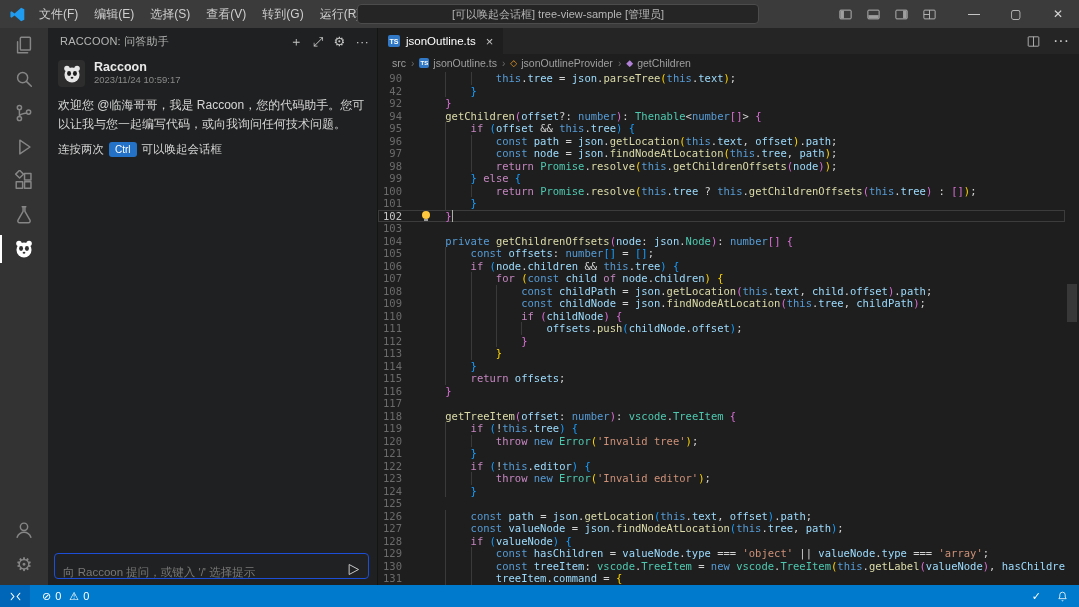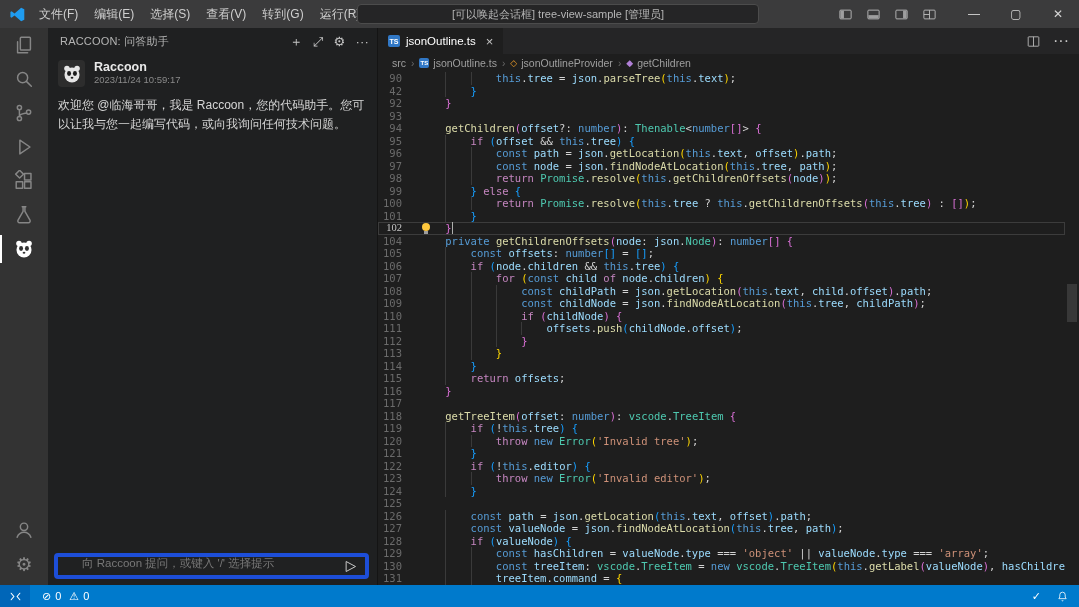--- a/index.html
+++ b/index.html
@@ -42,22 +42,22 @@
   .avatar svg{width:22px;height:22px;}
   .msg-author{margin-left:36px;color:#e9e9e9;font-size:12.5px;font-weight:bold;line-height:14px;}
   .msg-time{margin-left:36px;color:#8a8a8a;font-size:9.5px;line-height:12px;}
   .msg-body{margin-top:10px;color:#d6d6d6;font-size:12px;line-height:1.55;}
   .msg-hint{margin-top:9px;color:#d6d6d6;font-size:11.5px;display:flex;align-items:center;gap:5px;}
   .key-chip{background:#2472c8;color:#fff;font-size:10px;padding:1px 6px;border-radius:3px;line-height:13px;}
   .quickstart{margin-top:12px;height:26px;background:#2d4a6b;border-radius:3px;display:flex;
     align-items:center;padding:0 9px;color:#eaeaea;font-size:12px;gap:6px;}
   .quickstart .qs-spacer{flex:1;}
   .qs-arrow{color:#dcdcdc;font-size:13px;}
-  .chat-inputbar{position:absolute;left:6px;right:8px;bottom:6px;height:26px;border:4px solid #1d4ed8;
-    border-radius:4px;display:flex;align-items:flex-start;padding:0 6px 0 24px;background:#202122;}
+  .chat-inputbar{position:absolute;left:6px;right:8px;bottom:6px;height:26px;border:1px solid #1d4ed8;
+    border-radius:4px;display:flex;align-items:flex-end;padding:0 6px 0 8px;background:#202122;}
   .chat-input{flex:1;background:transparent;border:none;outline:none;color:#cccccc;font-size:11.5px;
     font-family:inherit;}
   .chat-input::placeholder{color:#787878;}
   .send-btn{width:18px;height:18px;display:flex;align-items:center;justify-content:center;color:#c8c8c8;}
   .send-btn svg{width:15px;height:15px;}
   
   .editor{position:absolute;left:378px;top:28px;right:0;bottom:22px;background:#1e1e1e;}
   .tabs{position:absolute;top:0;left:0;right:0;height:26px;background:#252526;display:flex;align-items:stretch;}
   .tab{display:flex;align-items:center;gap:6px;padding:0 10px;background:#1e1e1e;color:#ffffff;
     font-size:11.5px;border-right:1px solid #252526;}
@@ -73,21 +73,21 @@
   .bc-chip{width:10px;height:10px;background:#3178c6;color:#fff;border-radius:2px;font-size:6px;
     font-weight:bold;display:flex;align-items:center;justify-content:center;}
   .sym-class{color:#ee9d28;font-size:9px;}
   .sym-method{color:#b180d7;font-size:9px;}
   
   .code{position:absolute;top:44px;bottom:0;left:0;right:14px;overflow:hidden;
     font-family:"DejaVu Sans Mono","Liberation Mono",monospace;font-size:10.5px;line-height:12.5px;}
   .cl{display:flex;height:12.5px;white-space:pre;position:relative;}
   .cl.active{box-shadow:inset 0 0 0 1px #3c3c3c;}
   .ln{flex:0 0 42px;text-align:right;padding-right:18px;color:#6b6b6b;}
-  .cl.active .ln{color:#c6c6c6;font-family:Liberation Serif, serif;}
+  .cl.active .ln{color:#c6c6c6;}
   .ct{position:relative;flex:1;white-space:pre;color:#d4d4d4;}
   .g{position:absolute;top:0;bottom:0;width:1px;background:#3a3a3a;}
   .caret{position:absolute;top:0;width:1.5px;height:12px;background:#aeafad;}
   .bulb{position:absolute;left:2px;top:1px;width:8px;height:8px;border-radius:50%;background:#ffc83d;}
   .bulb::after{content:'';position:absolute;left:2px;top:8px;width:4px;height:2.5px;background:#9d9d9d;}
   .tk-str{color:#ce9178}.tk-ctrl{color:#c586c0}.tk-kw{color:#569cd6}.tk-type{color:#4ec9b0}.tk-fn{color:#dcdcaa}.tk-var{color:#9cdcfe}.tk-p{color:#d4d4d4}
   .vscroll{position:absolute;top:44px;right:0;bottom:0;width:14px;}
   .vthumb{position:absolute;left:2px;width:10px;top:212px;height:38px;background:#4e4e4e;opacity:.55;}
   
   .statusbar{position:absolute;left:0;right:0;bottom:0;height:22px;background:#007acc;color:#ffffff;
@@ -228,20 +228,25 @@
           <circle cx="17.5" cy="6" r="3" fill="#e6e6e6"></circle>
         <circle cx="12" cy="13" r="8.2" fill="#e6e6e6"></circle>
         <ellipse cx="8.8" cy="11.5" rx="2.2" ry="2.7" fill="#1c1c1c"></ellipse>
         <ellipse cx="15.2" cy="11.5" rx="2.2" ry="2.7" fill="#1c1c1c"></ellipse>
         <ellipse cx="12" cy="16.2" rx="1.5" ry="1.1" fill="#1c1c1c"></ellipse>
       </svg>
     </div>
     <div class="msg-author">Raccoon</div>
     <div class="msg-time">2023/11/24 10:59:17</div>
     <div class="msg-body">欢迎您 @临海哥哥，我是 Raccoon，您的代码助手。您可以让我与您一起编写代码，或向我询问任何技术问题。</div>
+    <div class="msg-hint">
+      <span>连按两次</span>
+      <span class="key-chip">Ctrl</span>
+      <span>可以唤起会话框</span>
+    </div>
   </div>
 
   <div class="chat-inputbar">
     <input class="chat-input" placeholder="向 Raccoon 提问，或键入 '/' 选择提示" style="">
     <span class="send-btn">
       <svg viewBox="0 0 24 24">
           <path d="M5 4l15 8-15 8V4z" fill="none" stroke="currentColor" stroke-width="1.6" stroke-linejoin="round"></path>
         </svg>
     </span>
   </div>
@@ -279,30 +284,30 @@
       <span class="bc-sep">›</span>
       <span class="bc-item">
         <span class="sym-method">◆</span>
         <span>getChildren</span>
       </span>
     </div>
   <div class="code">
       <div class="cl"><span class="ln">90</span><span class="ct"><i class="g" style="left:4ch"></i><i class="g" style="left:8ch"></i><span class="tk-p">            </span><span class="tk-kw">this</span><span class="tk-p">.</span><span class="tk-var">tree</span><span class="tk-p"> = </span><span class="tk-var">json</span><span class="tk-p">.</span><span class="tk-fn">parseTree</span><span style="color:#ffd700">(</span><span class="tk-kw">this</span><span class="tk-p">.</span><span class="tk-var">text</span><span style="color:#ffd700">)</span><span class="tk-p">;</span></span></div>
       <div class="cl"><span class="ln">42</span><span class="ct"><i class="g" style="left:4ch"></i><span class="tk-p">        </span><span style="color:#179fff">}</span></span></div>
       <div class="cl"><span class="ln">92</span><span class="ct"><span class="tk-p">    </span><span style="color:#da70d6">}</span></span></div>
-      <div class="cl"><span class="ln">93</span><span class="ct"></span></div>
       <div class="cl"><span class="ln">94</span><span class="ct"><span class="tk-p">    </span><span class="tk-fn">getChildren</span><span style="color:#da70d6">(</span><span class="tk-var">offset</span><span class="tk-p">?: </span><span class="tk-kw">number</span><span style="color:#da70d6">)</span><span class="tk-p">: </span><span class="tk-type">Thenable</span><span class="tk-p">&lt;</span><span class="tk-kw">number</span><span style="color:#da70d6">[</span><span style="color:#da70d6">]</span><span class="tk-p">&gt; </span><span style="color:#da70d6">{</span></span></div>
       <div class="cl"><span class="ln">95</span><span class="ct"><i class="g" style="left:4ch"></i><span class="tk-p">        </span><span class="tk-ctrl">if</span><span class="tk-p"> </span><span style="color:#179fff">(</span><span class="tk-var">offset</span><span class="tk-p"> &amp;&amp; </span><span class="tk-kw">this</span><span class="tk-p">.</span><span class="tk-var">tree</span><span style="color:#179fff">)</span><span class="tk-p"> </span><span style="color:#179fff">{</span></span></div>
       <div class="cl"><span class="ln">96</span><span class="ct"><i class="g" style="left:4ch"></i><i class="g" style="left:8ch"></i><span class="tk-p">            </span><span class="tk-kw">const</span><span class="tk-p"> </span><span class="tk-var">path</span><span class="tk-p"> = </span><span class="tk-var">json</span><span class="tk-p">.</span><span class="tk-fn">getLocation</span><span style="color:#ffd700">(</span><span class="tk-kw">this</span><span class="tk-p">.</span><span class="tk-var">text</span><span class="tk-p">, </span><span class="tk-var">offset</span><span style="color:#ffd700">)</span><span class="tk-p">.</span><span class="tk-var">path</span><span class="tk-p">;</span></span></div>
       <div class="cl"><span class="ln">97</span><span class="ct"><i class="g" style="left:4ch"></i><i class="g" style="left:8ch"></i><span class="tk-p">            </span><span class="tk-kw">const</span><span class="tk-p"> </span><span class="tk-var">node</span><span class="tk-p"> = </span><span class="tk-var">json</span><span class="tk-p">.</span><span class="tk-fn">findNodeAtLocation</span><span style="color:#ffd700">(</span><span class="tk-kw">this</span><span class="tk-p">.</span><span class="tk-var">tree</span><span class="tk-p">, </span><span class="tk-var">path</span><span style="color:#ffd700">)</span><span class="tk-p">;</span></span></div>
       <div class="cl"><span class="ln">98</span><span class="ct"><i class="g" style="left:4ch"></i><i class="g" style="left:8ch"></i><span class="tk-p">            </span><span class="tk-ctrl">return</span><span class="tk-p"> </span><span class="tk-type">Promise</span><span class="tk-p">.</span><span class="tk-fn">resolve</span><span style="color:#ffd700">(</span><span class="tk-kw">this</span><span class="tk-p">.</span><span class="tk-fn">getChildrenOffsets</span><span style="color:#da70d6">(</span><span class="tk-var">node</span><span style="color:#da70d6">)</span><span style="color:#ffd700">)</span><span class="tk-p">;</span></span></div>
       <div class="cl"><span class="ln">99</span><span class="ct"><i class="g" style="left:4ch"></i><span class="tk-p">        </span><span style="color:#179fff">}</span><span class="tk-p"> </span><span class="tk-ctrl">else</span><span class="tk-p"> </span><span style="color:#179fff">{</span></span></div>
       <div class="cl"><span class="ln">100</span><span class="ct"><i class="g" style="left:4ch"></i><i class="g" style="left:8ch"></i><span class="tk-p">            </span><span class="tk-ctrl">return</span><span class="tk-p"> </span><span class="tk-type">Promise</span><span class="tk-p">.</span><span class="tk-fn">resolve</span><span style="color:#ffd700">(</span><span class="tk-kw">this</span><span class="tk-p">.</span><span class="tk-var">tree</span><span class="tk-p"> ? </span><span class="tk-kw">this</span><span class="tk-p">.</span><span class="tk-fn">getChildrenOffsets</span><span style="color:#da70d6">(</span><span class="tk-kw">this</span><span class="tk-p">.</span><span class="tk-var">tree</span><span style="color:#da70d6">)</span><span class="tk-p"> : </span><span style="color:#da70d6">[</span><span style="color:#da70d6">]</span><span style="color:#ffd700">)</span><span class="tk-p">;</span></span></div>
       <div class="cl"><span class="ln">101</span><span class="ct"><i class="g" style="left:4ch"></i><span class="tk-p">        </span><span style="color:#179fff">}</span></span></div>
       <div class="cl active"><span class="ln">102</span><span class="ct"><span class="tk-p">    </span><span style="color:#da70d6">}</span><i class="caret" style="left:5ch"></i><i class="bulb" style="left:2px"></i></span></div>
+      <div class="cl"><span class="ln">103</span><span class="ct"></span></div>
       <div class="cl"><span class="ln">104</span><span class="ct"><span class="tk-p">    </span><span class="tk-kw">private</span><span class="tk-p"> </span><span class="tk-fn">getChildrenOffsets</span><span style="color:#da70d6">(</span><span class="tk-var">node</span><span class="tk-p">: </span><span class="tk-var">json</span><span class="tk-p">.</span><span class="tk-type">Node</span><span style="color:#da70d6">)</span><span class="tk-p">: </span><span class="tk-kw">number</span><span style="color:#da70d6">[</span><span style="color:#da70d6">]</span><span class="tk-p"> </span><span style="color:#da70d6">{</span></span></div>
       <div class="cl"><span class="ln">105</span><span class="ct"><i class="g" style="left:4ch"></i><span class="tk-p">        </span><span class="tk-kw">const</span><span class="tk-p"> </span><span class="tk-var">offsets</span><span class="tk-p">: </span><span class="tk-kw">number</span><span style="color:#179fff">[</span><span style="color:#179fff">]</span><span class="tk-p"> = </span><span style="color:#179fff">[</span><span style="color:#179fff">]</span><span class="tk-p">;</span></span></div>
       <div class="cl"><span class="ln">106</span><span class="ct"><i class="g" style="left:4ch"></i><span class="tk-p">        </span><span class="tk-ctrl">if</span><span class="tk-p"> </span><span style="color:#179fff">(</span><span class="tk-var">node</span><span class="tk-p">.</span><span class="tk-var">children</span><span class="tk-p"> &amp;&amp; </span><span class="tk-kw">this</span><span class="tk-p">.</span><span class="tk-var">tree</span><span style="color:#179fff">)</span><span class="tk-p"> </span><span style="color:#179fff">{</span></span></div>
       <div class="cl"><span class="ln">107</span><span class="ct"><i class="g" style="left:4ch"></i><i class="g" style="left:8ch"></i><span class="tk-p">            </span><span class="tk-ctrl">for</span><span class="tk-p"> </span><span style="color:#ffd700">(</span><span class="tk-kw">const</span><span class="tk-p"> </span><span class="tk-var">child</span><span class="tk-p"> </span><span class="tk-ctrl">of</span><span class="tk-p"> </span><span class="tk-var">node</span><span class="tk-p">.</span><span class="tk-var">children</span><span style="color:#ffd700">)</span><span class="tk-p"> </span><span style="color:#ffd700">{</span></span></div>
       <div class="cl"><span class="ln">108</span><span class="ct"><i class="g" style="left:4ch"></i><i class="g" style="left:8ch"></i><i class="g" style="left:12ch"></i><span class="tk-p">                </span><span class="tk-kw">const</span><span class="tk-p"> </span><span class="tk-var">childPath</span><span class="tk-p"> = </span><span class="tk-var">json</span><span class="tk-p">.</span><span class="tk-fn">getLocation</span><span style="color:#da70d6">(</span><span class="tk-kw">this</span><span class="tk-p">.</span><span class="tk-var">text</span><span class="tk-p">, </span><span class="tk-var">child</span><span class="tk-p">.</span><span class="tk-var">offset</span><span style="color:#da70d6">)</span><span class="tk-p">.</span><span class="tk-var">path</span><span class="tk-p">;</span></span></div>
       <div class="cl"><span class="ln">109</span><span class="ct"><i class="g" style="left:4ch"></i><i class="g" style="left:8ch"></i><i class="g" style="left:12ch"></i><span class="tk-p">                </span><span class="tk-kw">const</span><span class="tk-p"> </span><span class="tk-var">childNode</span><span class="tk-p"> = </span><span class="tk-var">json</span><span class="tk-p">.</span><span class="tk-fn">findNodeAtLocation</span><span style="color:#da70d6">(</span><span class="tk-kw">this</span><span class="tk-p">.</span><span class="tk-var">tree</span><span class="tk-p">, </span><span class="tk-var">childPath</span><span style="color:#da70d6">)</span><span class="tk-p">;</span></span></div>
       <div class="cl"><span class="ln">110</span><span class="ct"><i class="g" style="left:4ch"></i><i class="g" style="left:8ch"></i><i class="g" style="left:12ch"></i><span class="tk-p">                </span><span class="tk-ctrl">if</span><span class="tk-p"> </span><span style="color:#da70d6">(</span><span class="tk-var">childNode</span><span style="color:#da70d6">)</span><span class="tk-p"> </span><span style="color:#da70d6">{</span></span></div>
       <div class="cl"><span class="ln">111</span><span class="ct"><i class="g" style="left:4ch"></i><i class="g" style="left:8ch"></i><i class="g" style="left:12ch"></i><i class="g" style="left:16ch"></i><span class="tk-p">                    </span><span class="tk-var">offsets</span><span class="tk-p">.</span><span class="tk-fn">push</span><span style="color:#179fff">(</span><span class="tk-var">childNode</span><span class="tk-p">.</span><span class="tk-var">offset</span><span style="color:#179fff">)</span><span class="tk-p">;</span></span></div>
       <div class="cl"><span class="ln">112</span><span class="ct"><i class="g" style="left:4ch"></i><i class="g" style="left:8ch"></i><i class="g" style="left:12ch"></i><span class="tk-p">                </span><span style="color:#da70d6">}</span></span></div>
       <div class="cl"><span class="ln">113</span><span class="ct"><i class="g" style="left:4ch"></i><i class="g" style="left:8ch"></i><span class="tk-p">            </span><span style="color:#ffd700">}</span></span></div>

